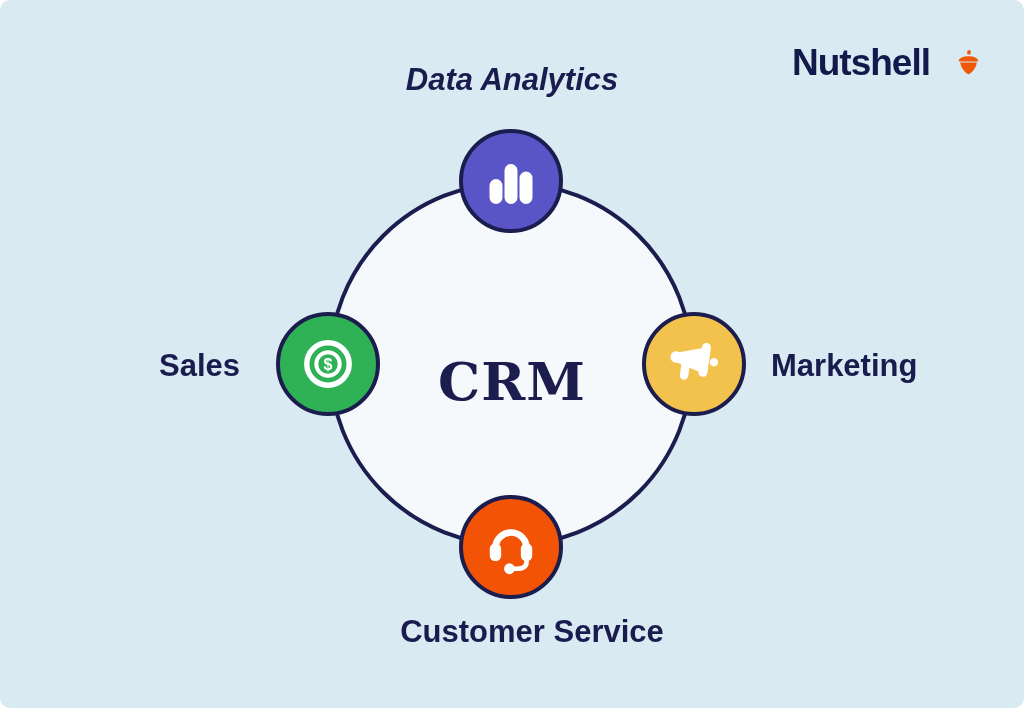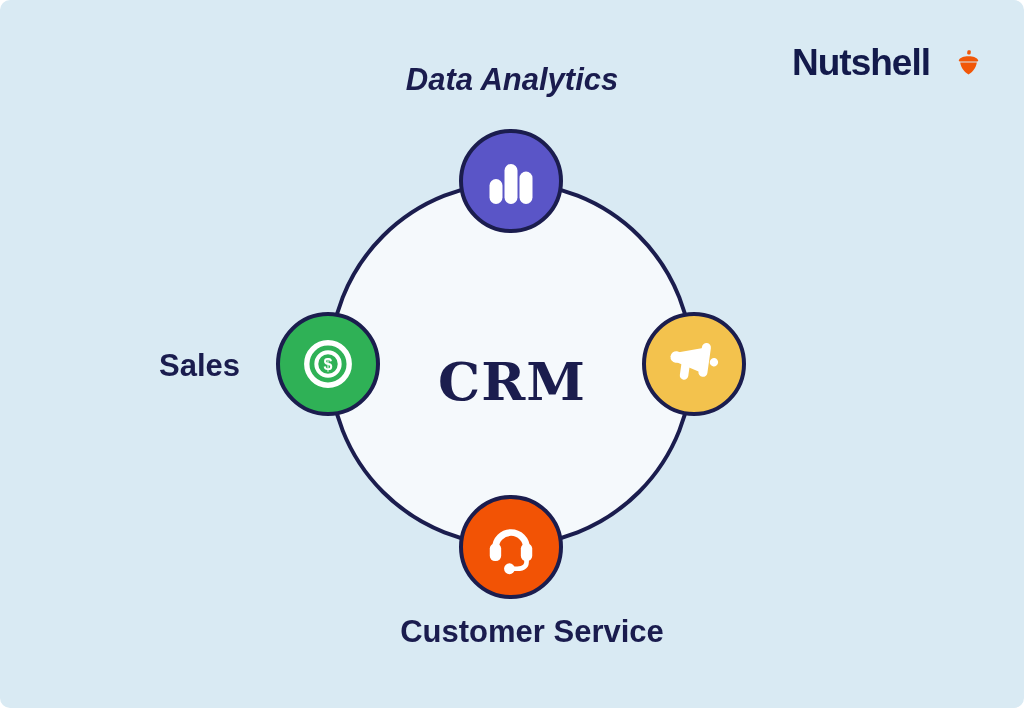--- a/index.html
+++ b/index.html
@@ -124,20 +124,21 @@
     <svg width="56" height="56" viewBox="0 0 56 56">
       <g fill="#ffffff" transform="rotate(8 28 28)">
         <path d="M10,19 L36,10.5 L36,35.5 L10,28.5 Z"></path>
         <rect x="33.5" y="5.5" width="9" height="34" rx="4.5"></rect>
         <circle cx="9.5" cy="23.5" r="5.8"></circle>
         <rect x="15.5" y="25" width="8.5" height="20" rx="4.25"></rect>
         <circle cx="47.5" cy="23.5" r="4.2"></circle>
       </g>
     </svg>
   </div>
+  <div class="node-label label-right">Marketing</div>
 
   <div class="node bottom" style="background-color: rgb(242, 83, 5);">
     <svg width="58" height="58" viewBox="0 0 56 56">
       <path d="M13,29 a15,15 0 0 1 30,0" fill="none" stroke="#ffffff" stroke-width="6.5"></path>
       <g fill="#ffffff">
         <rect x="7.5" y="24.5" width="11" height="17" rx="5"></rect>
         <rect x="37.5" y="24.5" width="11" height="17" rx="5"></rect>
       </g>
       <path d="M43,40.5 q1,8.5 -9,8.5 l-6,0" fill="none" stroke="#ffffff" stroke-width="4.5" stroke-linecap="round"></path>
       <circle cx="26.5" cy="49" r="5.2" fill="#ffffff"></circle>

